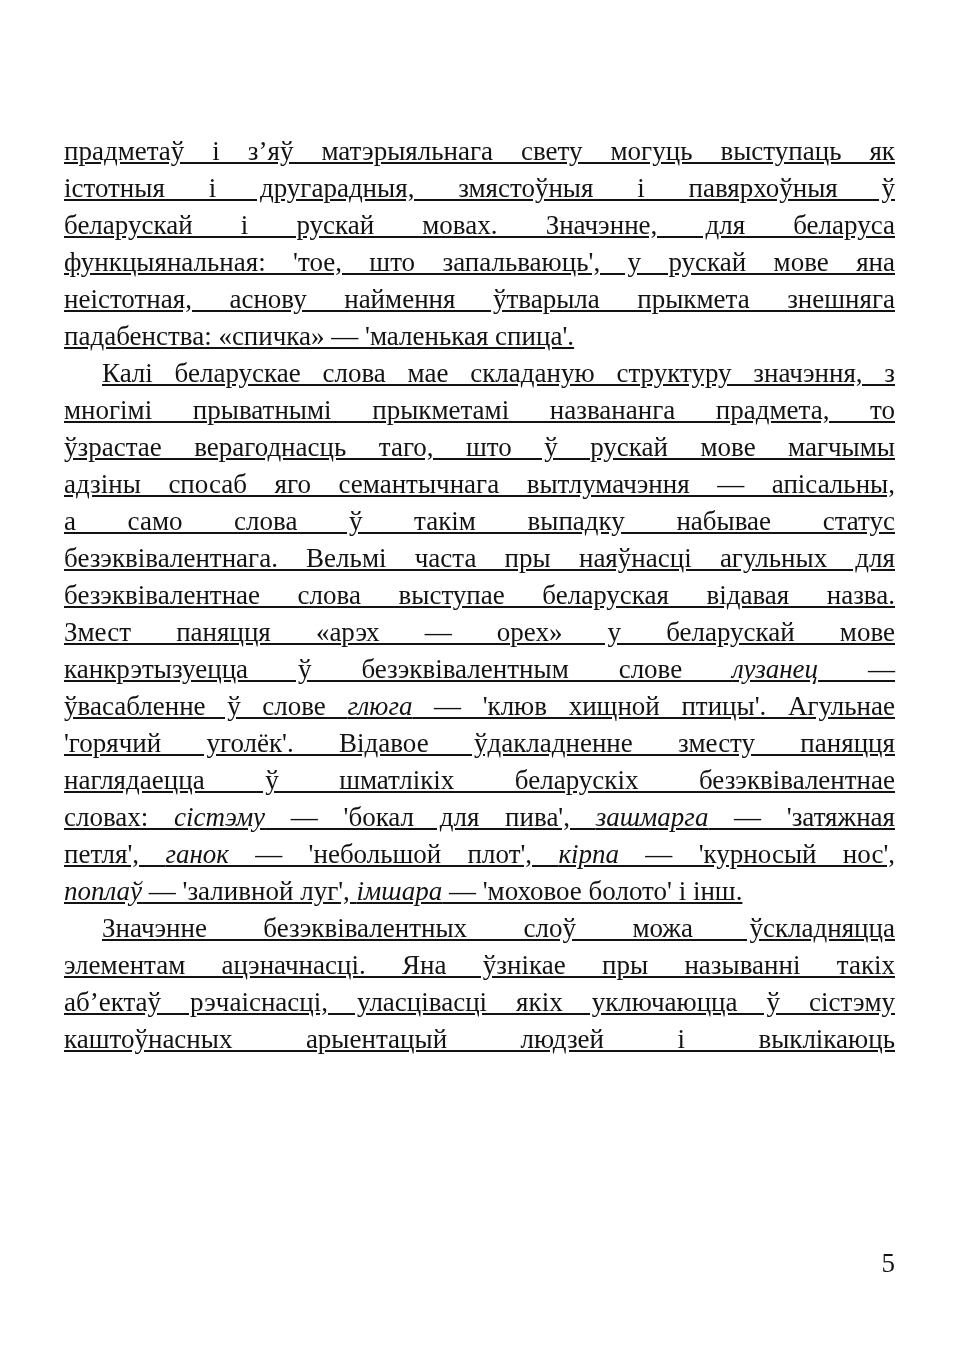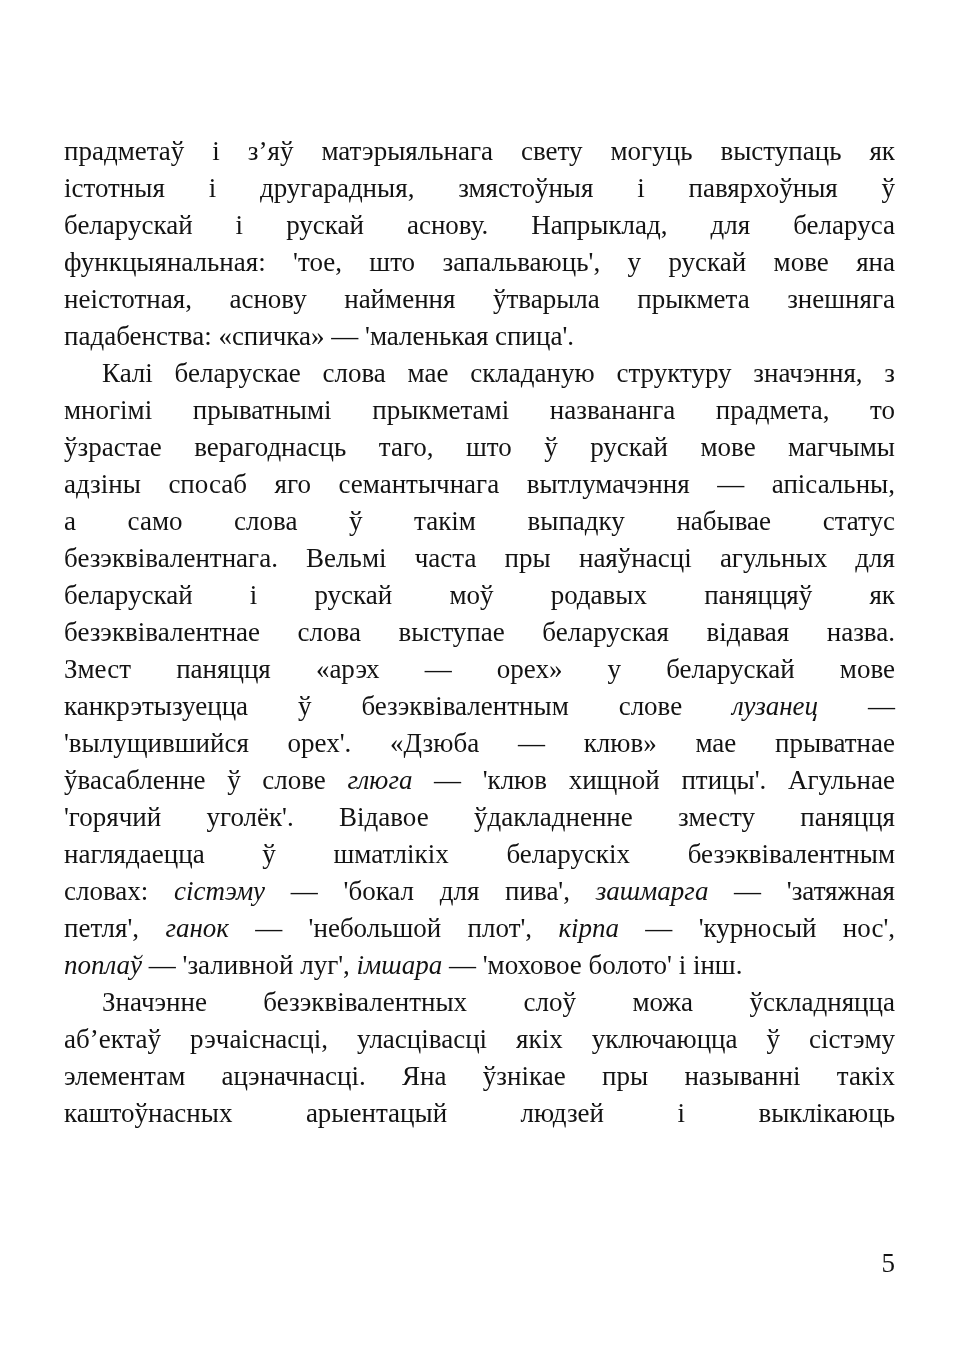--- a/index.html
+++ b/index.html
@@ -21,20 +21,21 @@
     left: 64px;
     top: 133px;
     width: 831px;
     font-size: 27px;
     line-height: 37px;
   }
   .line {
     text-align: justify;
     text-align-last: justify;
     white-space: normal;
+    text-decoration: underline;
   }
   .line.no-j {
     text-align-last: left;
   }
   .line.ind {
     text-indent: 38px;
   }
   .it {
     font-style: italic;
   }
@@ -47,40 +48,38 @@
     text-align: right;
   }
 </style>
 </head>
 <body>
 
 <div class="page">
   <div class="text-block">
       <div class="line"><span>прадметаў і з’яў матэрыяльнага свету могуць выступаць як</span></div>
       <div class="line"><span>істотныя і другарадныя, змястоўныя і павярхоўныя ў</span></div>
-      <div class="line"><span>беларускай і рускай аснову. Напрыклад, для беларуса</span></div>
+      <div class="line"><span>беларускай і рускай мовах. Значэнне, для беларуса</span></div>
       <div class="line"><span>функцыянальная: 'тое, што запальваюць', у рускай мове яна</span></div>
       <div class="line"><span>неістотная, аснову наймення ўтварыла прыкмета знешняга</span></div>
       <div class="line no-j"><span>падабенства: «спичка» — 'маленькая спица'.</span></div>
       <div class="line ind"><span>Калі беларускае слова мае складаную структуру значэння, з</span></div>
       <div class="line"><span>многімі прыватнымі прыкметамі названанга прадмета, то</span></div>
       <div class="line"><span>ўзрастае верагоднасць таго, што ў рускай мове магчымы</span></div>
       <div class="line"><span>адзіны спосаб яго семантычнага вытлумачэння — апісальны,</span></div>
       <div class="line"><span>а само слова ў такім выпадку набывае статус</span></div>
       <div class="line"><span>безэквівалентнага. Вельмі часта пры наяўнасці агульных для</span></div>
-      <div class="line"><span>беларускай і рускай моў родавых паняццяў як</span></div>
       <div class="line"><span>безэквівалентнае слова выступае беларуская відавая назва.</span></div>
       <div class="line"><span>Змест паняцця «арэх — орех» у беларускай мове</span></div>
       <div class="line"><span>канкрэтызуецца ў безэквівалентным слове </span><span class="it">лузанец</span><span> —</span></div>
-      <div class="line"><span>'вылущившийся орех'. «Дзюба — клюв» мае прыватнае</span></div>
       <div class="line"><span>ўвасабленне ў слове </span><span class="it">глюга</span><span> — 'клюв хищной птицы'. Агульнае</span></div>
       <div class="line"><span>'горячий уголёк'. Відавое ўдакладненне зместу паняцця</span></div>
-      <div class="line"><span>наглядаецца ў шматлікіх беларускіх безэквівалентным</span></div>
+      <div class="line"><span>наглядаецца ў шматлікіх беларускіх безэквівалентнае</span></div>
       <div class="line"><span>словах: </span><span class="it">сістэму</span><span> — 'бокал для пива', </span><span class="it">зашмарга</span><span> — 'затяжная</span></div>
       <div class="line"><span>петля', </span><span class="it">ганок</span><span> — 'небольшой плот', </span><span class="it">кірпа</span><span> — 'курносый нос',</span></div>
       <div class="line no-j"><span class="it">поплаў</span><span> — 'заливной луг', </span><span class="it">імшара</span><span> — 'моховое болото' і інш.</span></div>
       <div class="line ind"><span>Значэнне безэквівалентных слоў можа ўскладняцца</span></div>
+      <div class="line"><span>элементам ацэначнасці. Яна ўзнікае пры называнні такіх</span></div>
       <div class="line"><span>аб’ектаў рэчаіснасці, уласцівасці якіх уключаюцца ў сістэму</span></div>
-      <div class="line"><span>элементам ацэначнасці. Яна ўзнікае пры называнні такіх</span></div>
       <div class="line"><span>каштоўнасных арыентацый людзей і выклікаюць</span></div>
     </div>
   <div class="page-number">5</div>
 </div>
 
 </body></html>

